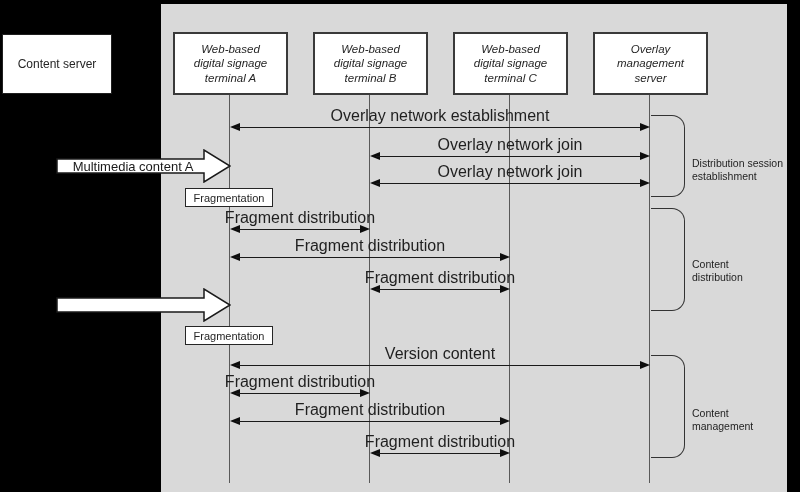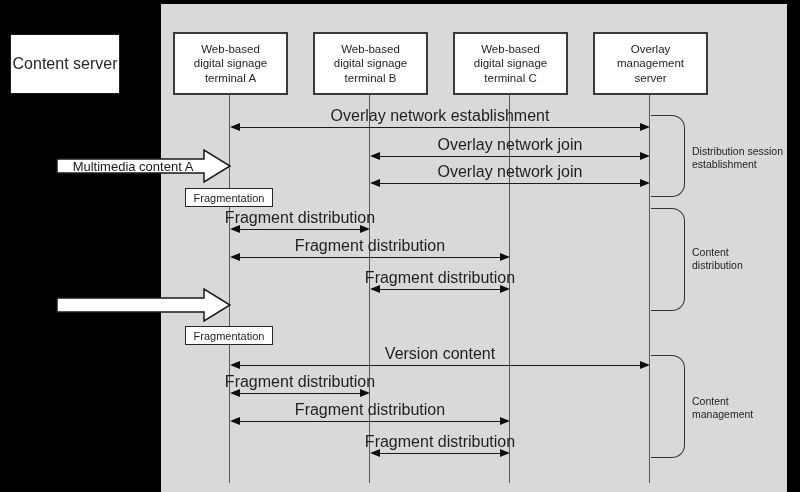--- a/index.html
+++ b/index.html
@@ -2,35 +2,35 @@
 <html><head>
 <meta charset="utf-8">
 <style>
   html,body{margin:0;padding:0;}
   body{width:800px;height:492px;background:#000;font-family:"Liberation Sans","DejaVu Sans",sans-serif;}
   .canvas{position:relative;width:800px;height:492px;background:#000;overflow:hidden;}
   .stage{position:absolute;left:161px;top:4px;width:626px;height:488px;background:#d9d9d9;}
   .lifeline{position:absolute;top:94px;height:389px;width:1px;background:#595959;}
   .actor{position:absolute;top:32px;width:111px;height:59px;background:#fff;border:2px solid #3a3a3a;
          display:flex;align-items:center;justify-content:center;text-align:center;
-         font-size:11.5px;line-height:14.5px;color:#262626;white-space:pre-line;}
+         font-size:11.5px;line-height:14.5px;color:#262626;white-space:pre-line;font-style:italic;}
   .cserver{position:absolute;left:2px;top:34px;width:108px;height:58px;background:#fff;border:1.5px solid #1f1f1f;
          display:flex;align-items:center;justify-content:center;text-align:center;
-         font-size:16px;color:#262626;margin-left:8px;}
+         font-size:12px;color:#262626;}
   .msg{position:absolute;height:0;}
   .msg .line{position:absolute;left:6px;right:6px;top:-1px;border-top:1.2px solid #1a1a1a;}
   .msg .ah{position:absolute;top:-5px;width:0;height:0;border-top:4.5px solid transparent;border-bottom:4.5px solid transparent;}
   .msg .ah.l{left:0;border-right:10px solid #0d0d0d;}
   .msg .ah.r{right:0;border-left:10px solid #0d0d0d;}
   .msg .lbl{position:absolute;left:50%;bottom:3px;transform:translateX(-50%);
          white-space:nowrap;font-size:16px;color:#1f1f1f;}
   .bracket{position:absolute;left:651px;width:34px;border:1.4px solid #333;border-left:none;
          border-radius:0 13px 13px 0;box-sizing:border-box;background:transparent;}
   .side-label{position:absolute;left:692px;width:105px;font-size:10.5px;line-height:13px;
-         color:#1f1f1f;white-space:pre-line;}
+         color:#1f1f1f;white-space:pre-line;margin-top:12px;}
   .frag{position:absolute;left:185px;width:86px;height:17px;background:#fff;border:1.5px solid #262626;
          display:flex;align-items:center;justify-content:center;font-size:11px;color:#262626;}
   .barrow{position:absolute;left:56px;width:175px;height:34px;}
   .barrow svg{position:absolute;left:0;top:0;}
   .barrow .lbl2{position:absolute;left:4px;top:50%;transform:translateY(-50%);width:146px;
          text-align:center;font-size:13px;color:#1a1a1a;white-space:nowrap;}
 </style>
 </head>
 <body>
 

